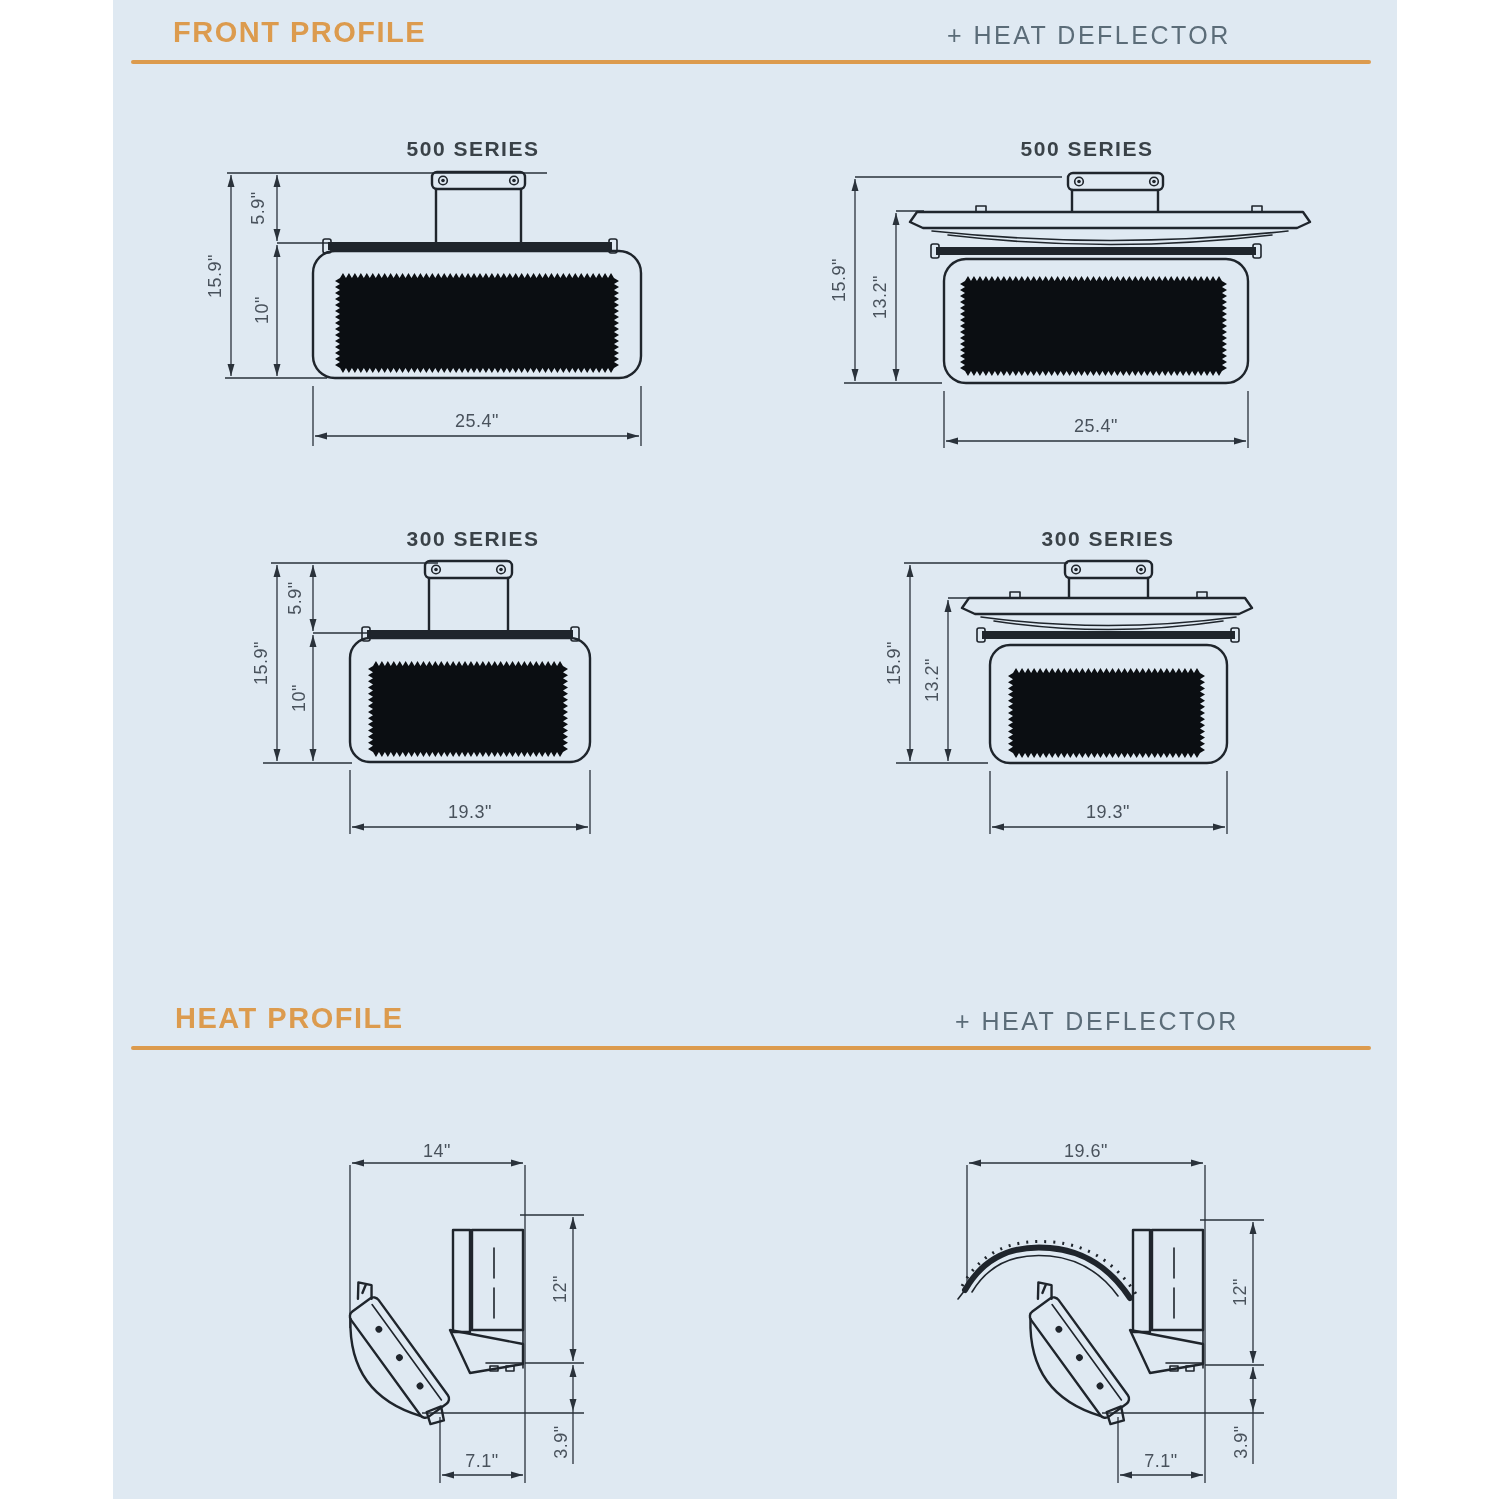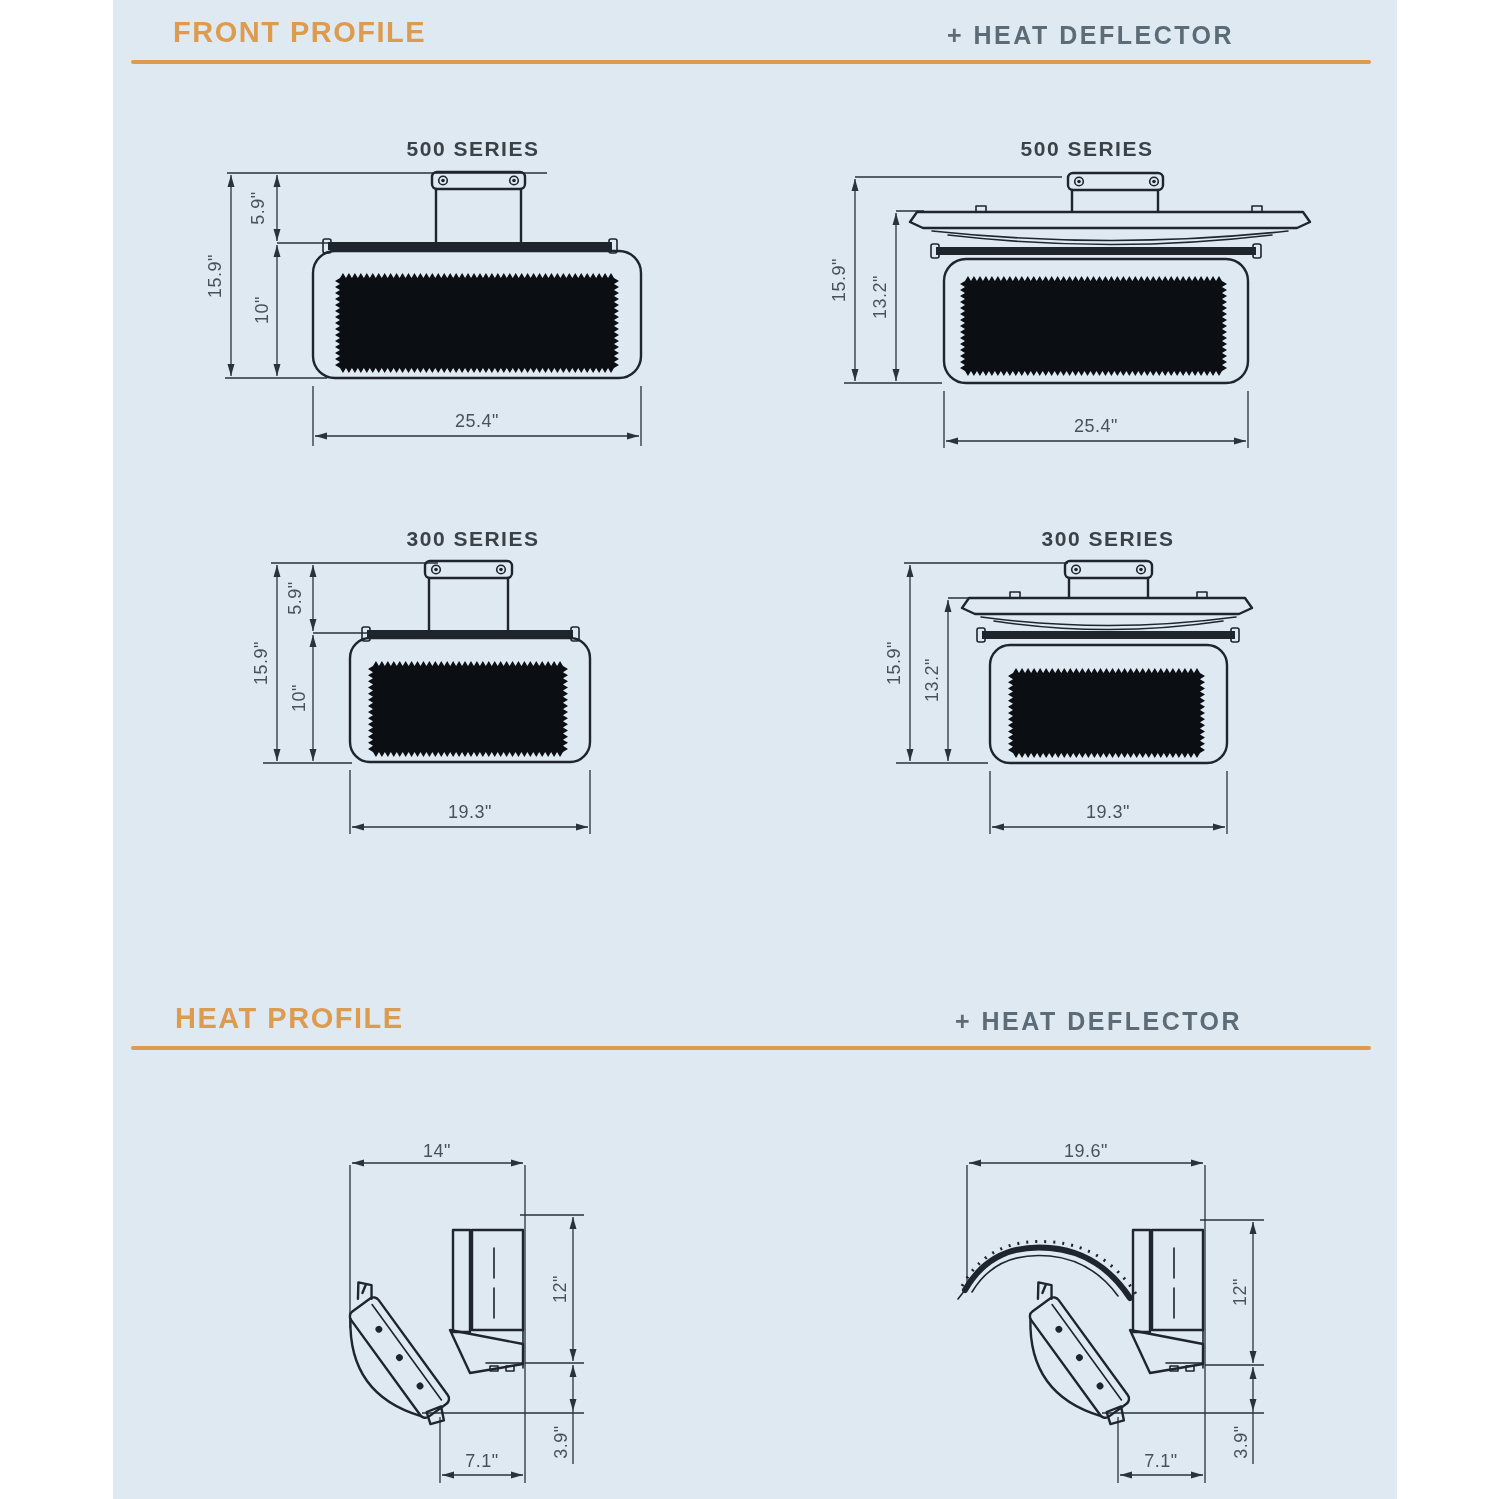--- a/index.html
+++ b/index.html
@@ -1,20 +1,20 @@
 <!DOCTYPE html>
 <html style="--accent: #DC9B4E; --heading: #5B6C78; --panel-bg: #DFE9F2; --page-bg: #FFFFFF; --line: #1F252C; --dim: #2A323B; --dim-text: #49525C; --title-text: #3A4248; --grill: #0B0E12;"><head>
 <meta charset="utf-8">
 <style>
   html,body{margin:0;padding:0;}
   body{font-family:"Liberation Sans",sans-serif;}
   .page{position:relative;width:1499px;height:1499px;background:var(--page-bg,#fff);overflow:hidden;}
   .panel{position:absolute;left:113px;top:0;width:1284px;height:1499px;background:var(--panel-bg,#dfe9f2);}
   .sec-title{position:absolute;font-size:29px;font-weight:bold;letter-spacing:1.5px;color:var(--accent,#dc9b4e);white-space:nowrap;}
-  .sec-sub{position:absolute;font-size:25px;font-weight:bold;letter-spacing:2.5px;color:var(--heading,#5b6c78);white-space:nowrap;text-align:center;}
+  .sec-sub{position:absolute;font-size:25px;font-weight:normal;letter-spacing:2.5px;color:var(--heading,#5b6c78);white-space:nowrap;text-align:center;}
   .rule{position:absolute;left:131px;width:1240px;height:4px;background:var(--accent,#dc9b4e);border-radius:2px;}
   svg.draw{position:absolute;overflow:visible;}
   .ln{stroke:var(--line,#1f252c);stroke-width:2.4;fill:none;stroke-linejoin:round;stroke-linecap:round;}
   .ln2{stroke-width:1.6;}
   .fillbar{fill:var(--line,#1f252c);stroke:none;}
   .dot{fill:var(--line,#1f252c);stroke:none;}
   .dm{stroke:var(--dim,#2a323b);stroke-width:1.3;fill:none;}
   .grill{fill:var(--grill,#0b0e12);stroke:none;}
   .dimtxt{font-family:"Liberation Sans",sans-serif;font-size:18px;fill:var(--dim-text,#49525c);letter-spacing:.5px;text-anchor:middle;dominant-baseline:central;}
   .sertitle{font-family:"Liberation Sans",sans-serif;font-size:21px;font-weight:bold;fill:var(--title-text,#3a4248);letter-spacing:1.5px;text-anchor:middle;dominant-baseline:central;}

